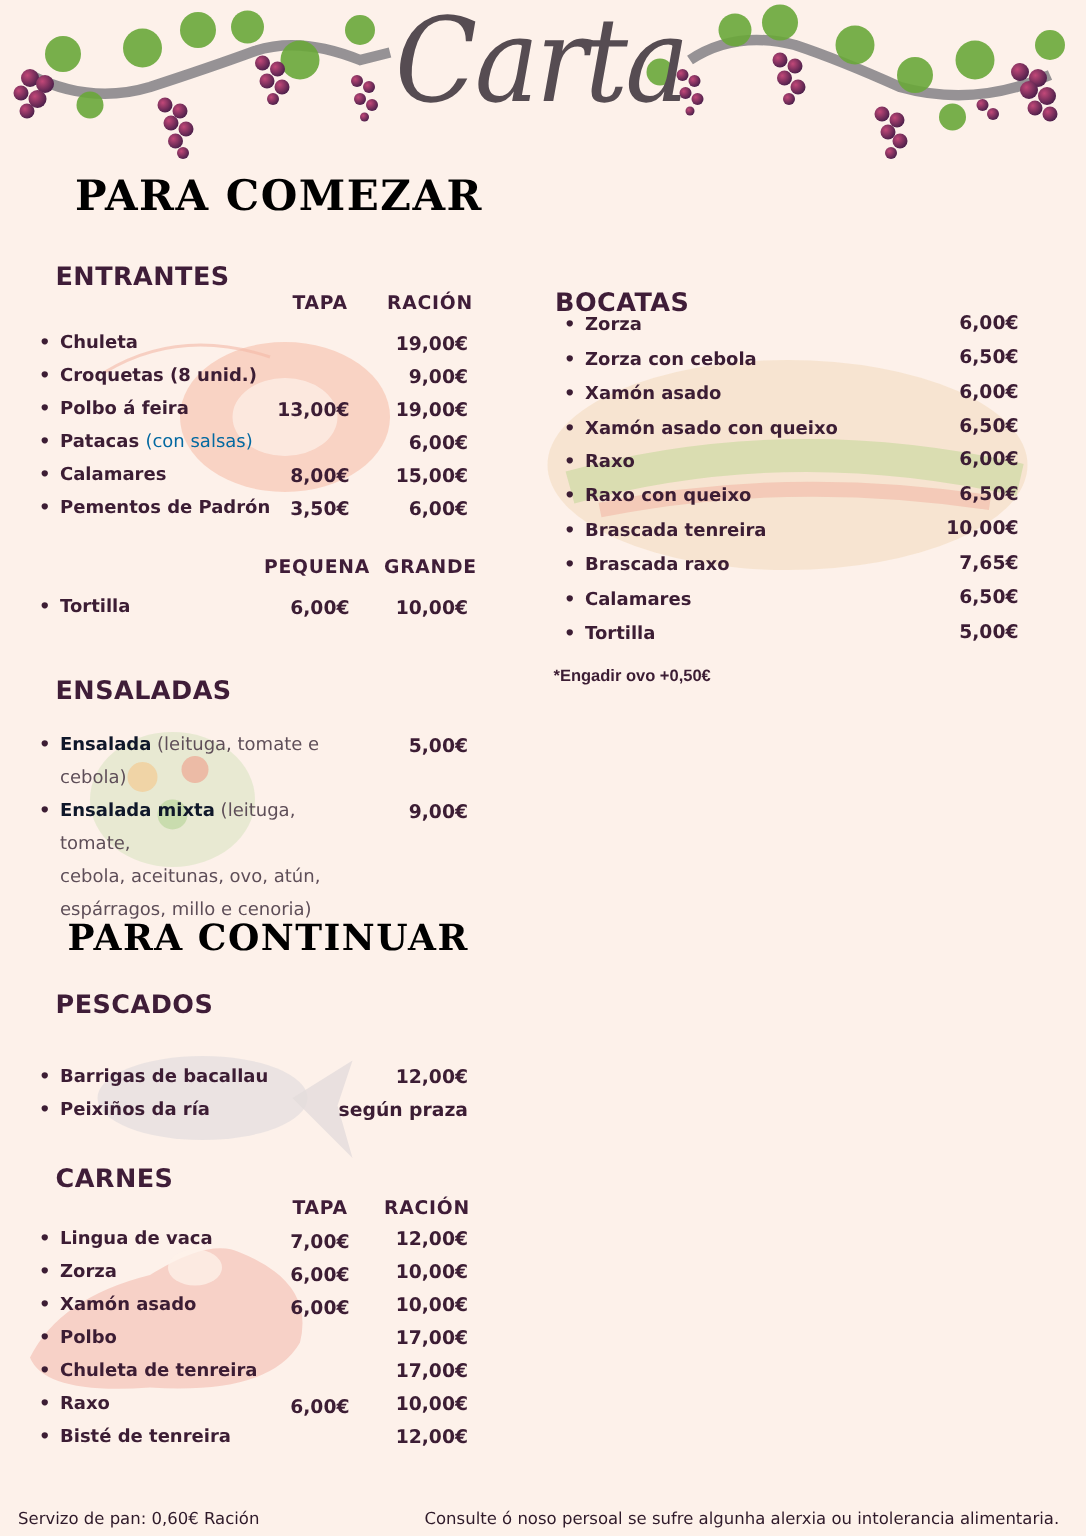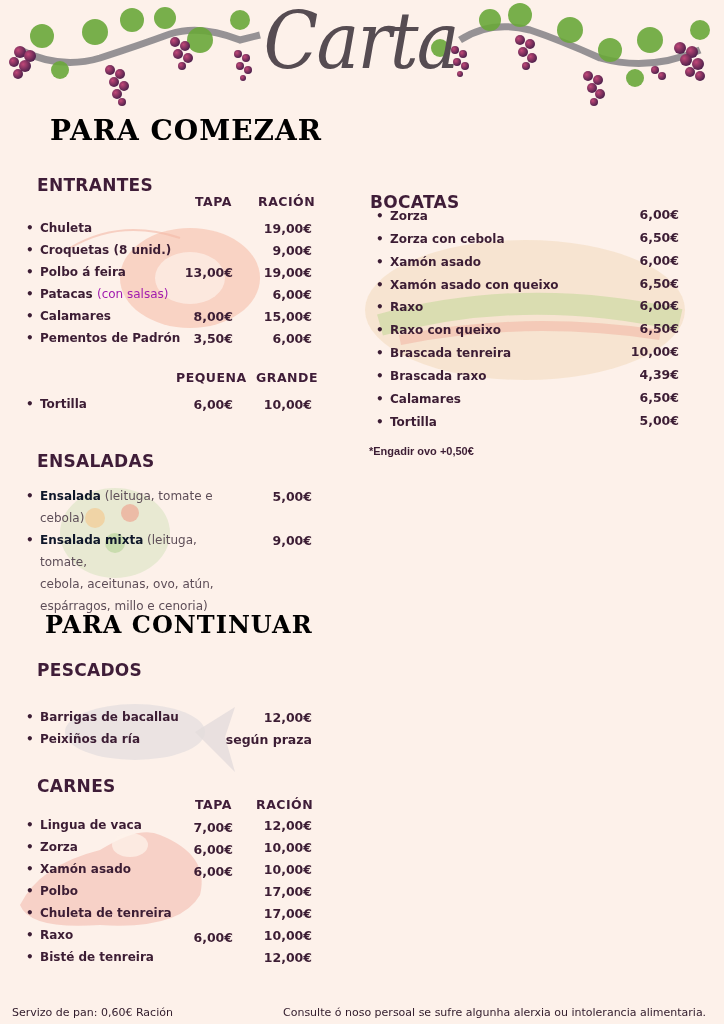--- a/index.html
+++ b/index.html
@@ -37,21 +37,21 @@
     }
     .col-head {
       position: absolute; font-family: "DejaVu Sans", sans-serif; font-weight: bold;
       font-size: 12.5px; color: #3f1d38; letter-spacing: 0.5px;
     }
     .item {
       position: absolute; font-family: "DejaVu Sans", sans-serif;
       font-size: 12px; font-weight: bold; color: #3c1d34; white-space: nowrap;
     }
     .item .bullet { position: absolute; left: -14px; font-weight: bold; }
-    .item .desc { font-weight: normal; color: #a21caf; }
+    .item .desc { font-weight: normal; color: #0369a1; }
     .price {
       position: absolute; font-family: "DejaVu Sans", sans-serif; font-weight: bold;
       font-size: 12.5px; color: #3c1d34; text-align: right; white-space: nowrap;
     }
     .multi {
       position: absolute; font-family: "DejaVu Sans", sans-serif;
       font-size: 12px; line-height: 22px; color: #5e4e58; width: 200px;
     }
     .multi b { color: #0f172a; }
     .note { position: absolute; font-size: 11px; font-weight: bold; color: #3c1d34; }
@@ -275,21 +275,21 @@
   <div class="item" style="left:390px;top:300px"><span class="bullet">•</span><span>Raxo</span></div>
   <div class="price" style="right:45px;top:298px">6,00€</div>
 
   <div class="item" style="left:390px;top:323px"><span class="bullet">•</span><span>Raxo con queixo</span></div>
   <div class="price" style="right:45px;top:321px">6,50€</div>
 
   <div class="item" style="left:390px;top:346px"><span class="bullet">•</span><span>Brascada tenreira</span></div>
   <div class="price" style="right:45px;top:344px">10,00€</div>
 
   <div class="item" style="left:390px;top:369px"><span class="bullet">•</span><span>Brascada raxo</span></div>
-  <div class="price" style="right:45px;top:367px">4,39€</div>
+  <div class="price" style="right:45px;top:367px">7,65€</div>
 
   <div class="item" style="left:390px;top:392px"><span class="bullet">•</span><span>Calamares</span></div>
   <div class="price" style="right:45px;top:390px">6,50€</div>
 
   <div class="item" style="left:390px;top:415px"><span class="bullet">•</span><span>Tortilla</span></div>
   <div class="price" style="right:45px;top:413px">5,00€</div>
 
   <div class="note" style="left:369px;top:445px">*Engadir  ovo +0,50€</div>
 
 

